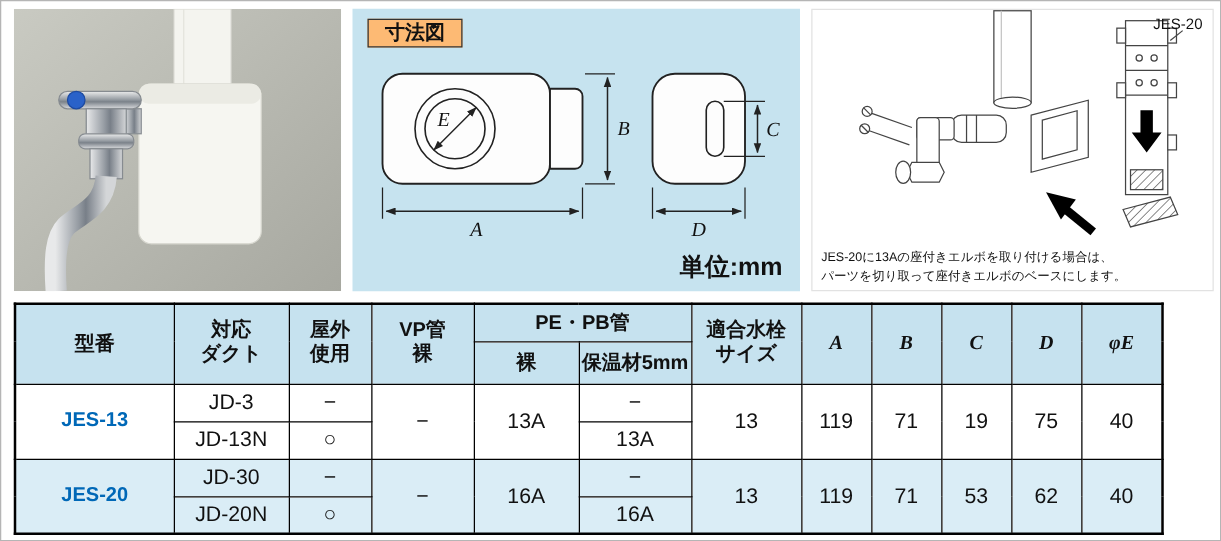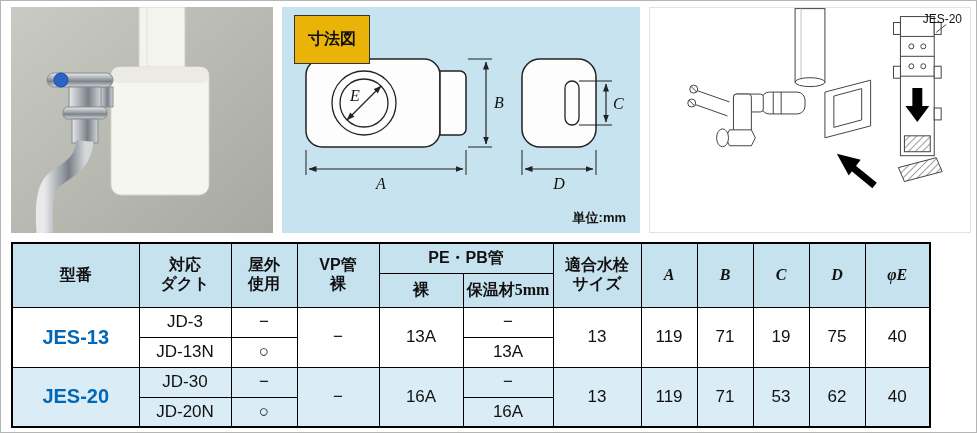--- a/index.html
+++ b/index.html
@@ -12,25 +12,25 @@
   .page { width:977px; height:433px; border:1px solid #b5b5b5; }
 
   
   .top { display:flex; padding:6px 0 0 10px; gap:9px; }
   .photo-panel { width:262px; height:226px; overflow:hidden; }
   .dim-panel {
     width:358px; height:226px; position:relative;
     background:var(--panel-blue,#c6e3ef);
   }
   .dim-title {
-    position:absolute; top:8px; left:12px; background:#eab308;
-    border:1px solid #333; padding:13px 13px;
+    position:absolute; top:8px; left:12px; background:#fdba74;
+    border:1px solid #333; padding:0 13px;
     font-weight:bold; font-size:16px;
   }
-  .unit-label { position:absolute; right:14px; bottom:6px; font-weight:bold; font-size:13px;text-align:center; }
+  .unit-label { position:absolute; right:14px; bottom:6px; font-weight:bold; font-size:20px;text-align:center; }
   .install-panel { width:322px; height:226px; position:relative; background:#fff; border:1px solid #e2e2e2; }
   .install-label { position:absolute; top:4px; right:8px; font-size:12px; }
   .install-caption { position:absolute; left:7px; bottom:3px; font-size:10px; line-height:1.45; }
   .install-caption span { display:block; }
   svg text.dimletter {
     font-family:"Liberation Serif", serif; font-style:italic; font-size:16px; fill:#111;
   }
 
   
   table.spec {
@@ -38,25 +38,25 @@
     margin:9px 0 0 10px; border:2px solid #000;
   }
   .spec th, .spec td {
     border:1.5px solid #000; text-align:center; vertical-align:middle; padding:0;
     overflow:hidden;
   }
   .spec thead th { background:var(--header-bg,#c6e2ef); font-size:16px; font-weight:bold; }
   .spec thead tr.h1 th { height:30px; }
   .spec thead tr.h2 th { height:34px; }
   .hline { display:block; line-height:1.18; }
-  .small-h { font-size:12px; font-weight:bold;font-family:Liberation Serif, serif; }
+  .small-h { font-size:12px; font-weight:bold; }
   .dim-h { font-family:"Liberation Serif", serif; font-style:italic; font-size:19px; font-weight:bold; }
   .spec tbody td { font-size:17px; background:#fff; height:30px; }
   .spec tbody td.model-cell {
-    color:var(--model-blue,#0068b7); font-weight:bold; font-size:20px;
+    color:var(--model-blue,#0068b7); font-weight:bold; font-size:16px;
   }
   .spec tbody tr.g2 td { background:var(--group2-bg,#daedf6); }
 </style>
 </head>
 <body>
 
 <div class="page">
 
   <div class="top">
 
@@ -199,20 +199,22 @@
 
         <path d="M250,160 L288,150 L294,164 L256,174 Z" fill="url(#hatchp)" stroke="#444"></path>
 
         <line x1="226" y1="178" x2="204" y2="160" stroke="#000" stroke-width="7"></line>
         <polygon points="188,146 212,152 200,168" fill="#000"></polygon>
 
         <line x1="298" y1="16" x2="288" y2="24" stroke="#444"></line>
       </svg>
       <div class="install-label">JES-20</div>
       <div class="install-caption">
+        <span>JES-20に13Aの座付きエルボを取り付ける場合は、</span>
+        <span>パーツを切り取って座付きエルボのベースにします。</span>
       </div>
     </div>
   </div>
 
   <table class="spec">
     <colgroup>
       <col style="width:127px">
         <col style="width:92px">
         <col style="width:66px">
       <col style="width:82px">

